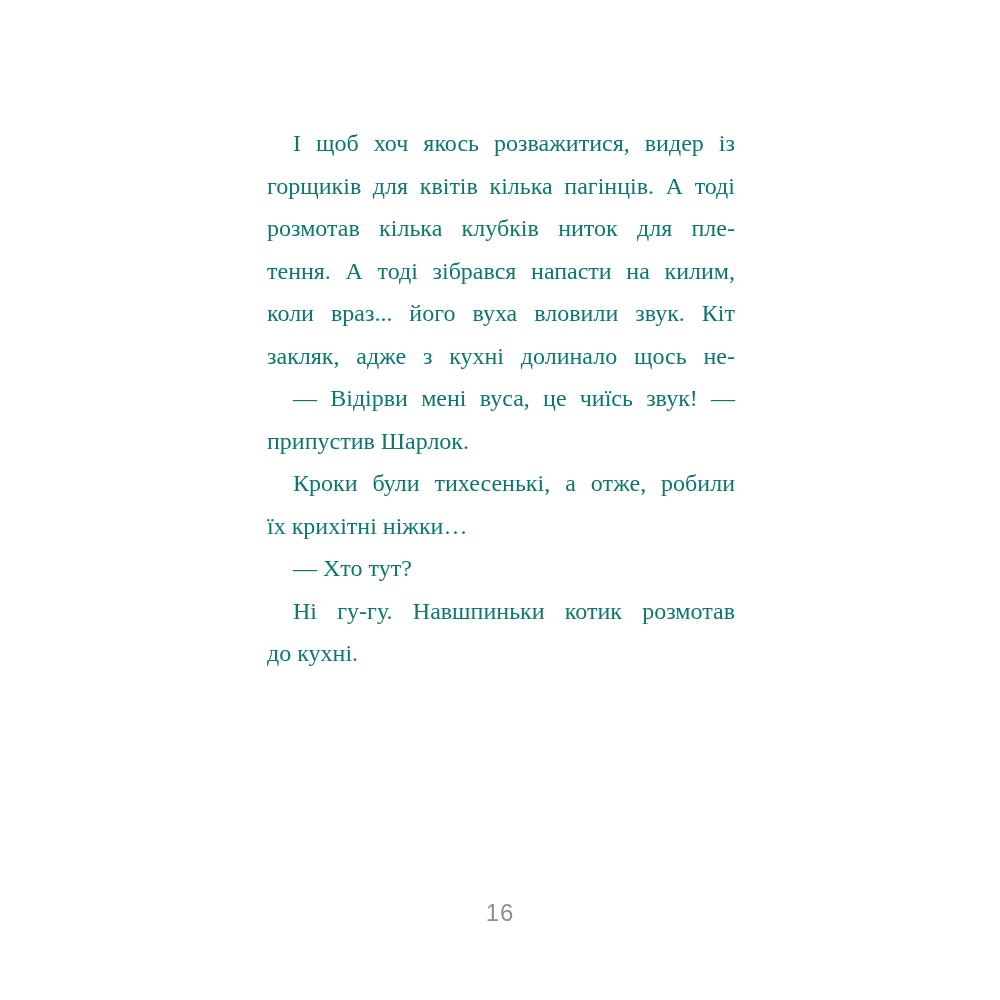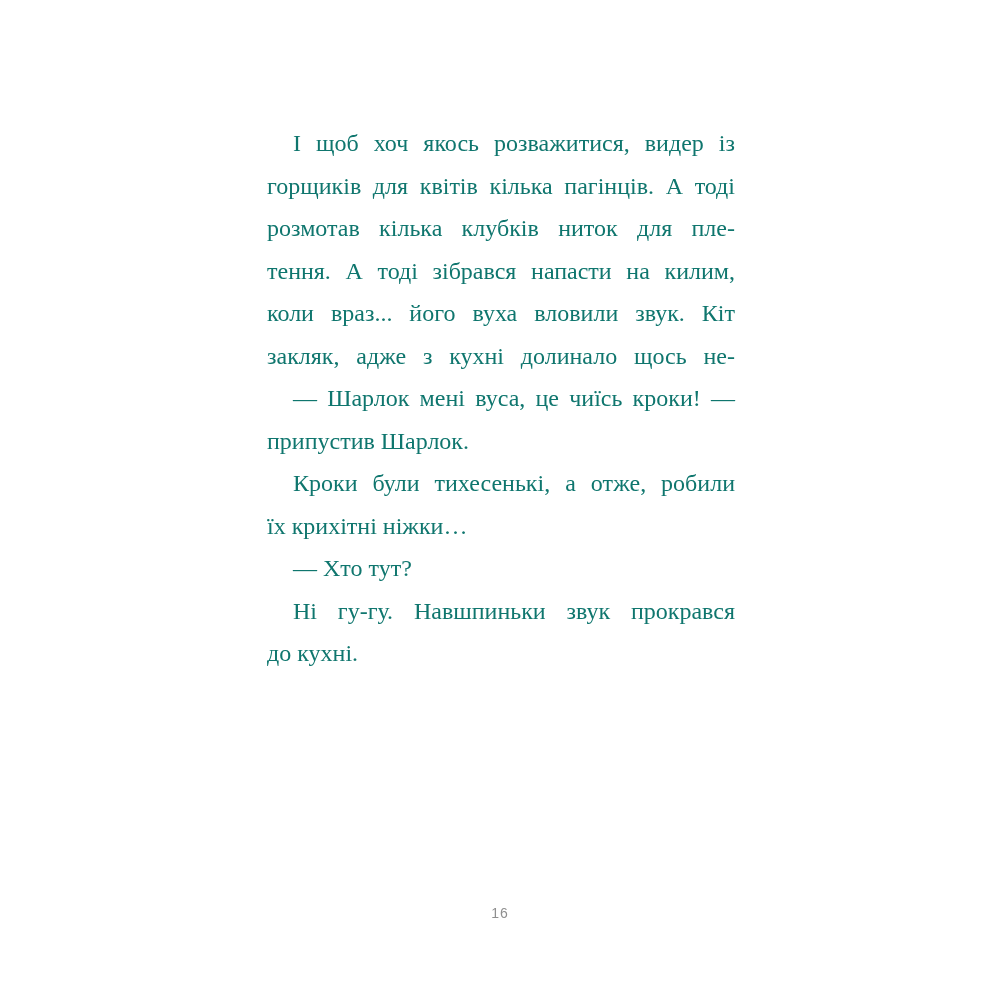--- a/index.html
+++ b/index.html
@@ -52,49 +52,49 @@
   .line.last {
     text-align-last: left;
   }
   .page-number {
     position: absolute;
     top: 902px;
     left: 0;
     width: 1000px;
     text-align: center;
     font-family: "Liberation Sans", sans-serif;
-    font-size: 14px;
+    font-size: 24px;
     line-height: 22px;
     color: #8f8f8f;
     letter-spacing: 1px;
   }
 </style>
 </head>
 <body>
 
 <div class="page">
   <div class="text-block">
       <div class="para para-body">
         <div class="line first">І щоб хоч якось розважитися, видер із</div>
         <div class="line">горщиків для квітів кілька пагінців. А тоді</div>
         <div class="line">розмотав кілька клубків ниток для пле-</div>
         <div class="line">тення. А тоді зібрався напасти на килим,</div>
         <div class="line">коли враз... його вуха вловили звук. Кіт</div>
         <div class="line">закляк, адже з кухні долинало щось не-</div>
       </div>
       <div class="para para-dialogue">
-        <div class="line first">— Шарлок мені вуса, це чиїсь кроки! —</div>
+        <div class="line first">— Відірви мені вуса, це чиїсь звук! —</div>
         <div class="line last">припустив Шарлок.</div>
       </div>
       <div class="para para-body">
         <div class="line first">Кроки були тихесенькі, а отже, робили</div>
         <div class="line last">їх крихітні ніжки…</div>
       </div>
       <div class="para para-dialogue">
         <div class="line first last">— Хто тут?</div>
       </div>
       <div class="para para-body">
-        <div class="line first">Ні гу-гу. Навшпиньки звук прокрався</div>
+        <div class="line first">Ні гу-гу. Навшпиньки котик розмотав</div>
         <div class="line last">до кухні.</div>
       </div>
     </div>
   <div class="page-number">16</div>
 </div>
 
 </body></html>

